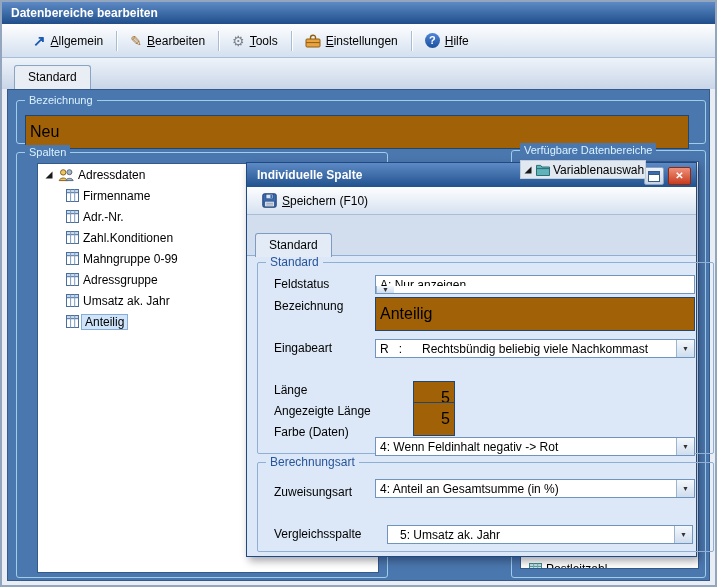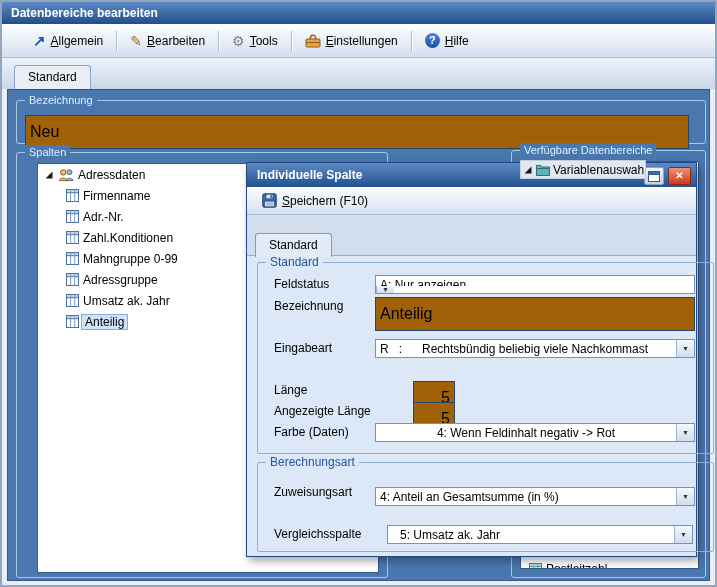--- a/index.html
+++ b/index.html
@@ -301,31 +301,31 @@
           <span class="combo-btn">▼</span>
         </div>
 
         <span class="fld-label" style="top:120px;">Länge</span>
         <input class="fld txt num" style="top: 118px; left: 155px;" value="5">
 
         <span class="fld-label" style="top:141px;">Angezeigte Länge</span>
         <input class="fld txt num" style="top: 139px; left: 155px;" value="5">
 
         <span class="fld-label" style="top:162px;">Farbe (Daten)</span>
-        <div class="fld combo" style="top:160px;width:320px;text-align:center;">
+        <div class="fld combo" style="top:174px;width:320px;">
           <span class="combo-text">4: Wenn Feldinhalt negativ -&gt; Rot</span>
           <span class="combo-btn">▼</span>
         </div>
       </div>
 
       <div class="dlg-group" style="top:206px;height:88px;">
         <span class="glabel2">Berechnungsart</span>
 
         <span class="fld-label" style="top:22px;">Zuweisungsart</span>
-        <div class="fld combo" style="top:24px;width:320px;">
+        <div class="fld combo" style="top:16px;width:320px;">
           <span class="combo-text">4: Anteil an Gesamtsumme (in %)</span>
           <span class="combo-btn">▼</span>
         </div>
 
         <span class="fld-label" style="top:64px;">Vergleichsspalte</span>
         <div class="fld combo" style="top:62px;left:129px;width:306px;">
           <span class="combo-text" style="padding-left:12px;">5: Umsatz ak. Jahr</span>
           <span class="combo-btn">▼</span>
         </div>
       </div>

